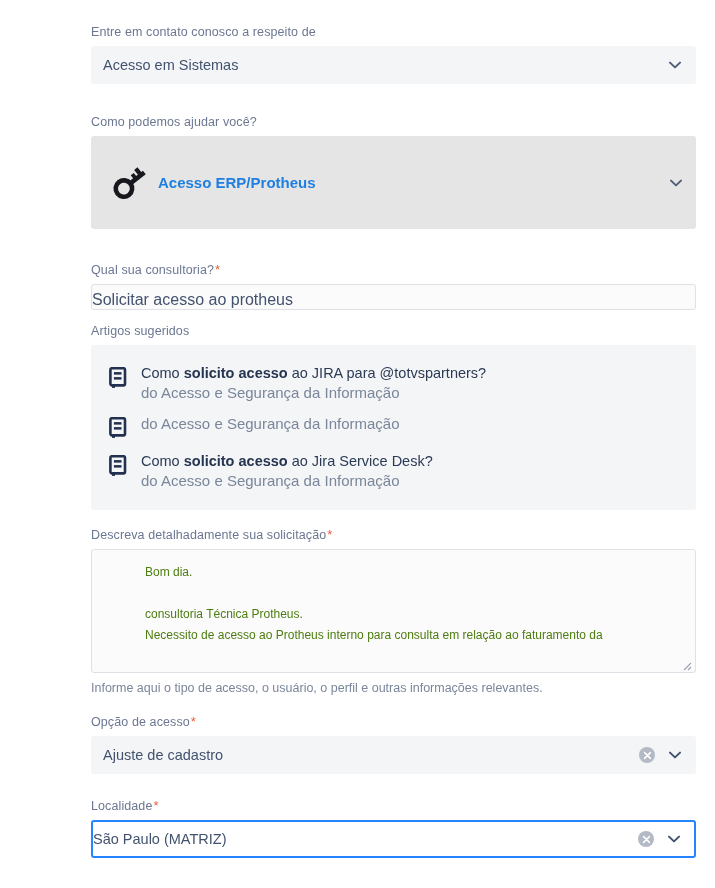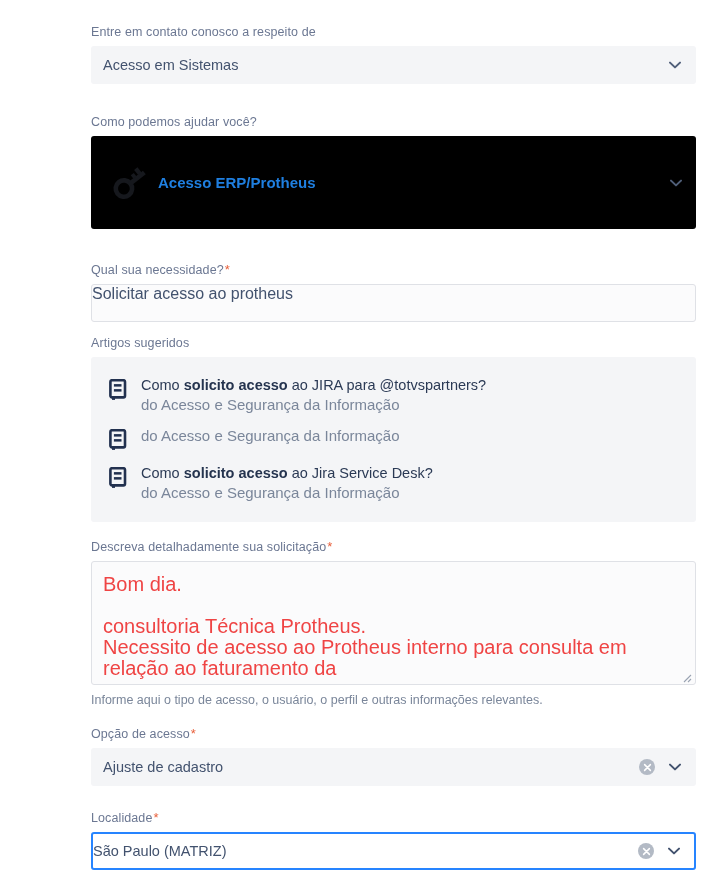--- a/index.html
+++ b/index.html
@@ -82,21 +82,21 @@
     margin-right: 9px;
     flex: none;
   }
   .clear-btn svg { display: block; }
 
   
   .category-card {
     box-sizing: border-box;
     width: 605px;
     height: 93px;
-    background: #000000;
+    background: #e5e5e5;
     border-radius: 3px;
     display: flex;
     align-items: center;
     position: relative;
   }
   .key-icon {
     width: 46px;
     margin-left: 17px;
     flex: none;
     display: flex;
@@ -109,26 +109,26 @@
     color: #1f7fe0;
     margin-left: 4px;
     flex: 1;
     cursor: pointer;
   }
 
   
   .text-input {
     box-sizing: border-box;
     width: 605px;
-    height: 38px;
+    height: 26px;
     background: #fbfbfc;
     border: 1px solid #dfe1e6;
     border-radius: 3px;
     display: flex;
-    align-items: flex-start;
+    align-items: flex-end;
   }
   .text-input .value { color: #42526e; }
 
   
   .articles-panel {
     box-sizing: border-box;
     width: 605px;
     background: #f4f5f7;
     border-radius: 3px;
     padding: 13px 0 14px 0;
@@ -166,23 +166,24 @@
     box-sizing: border-box;
     width: 605px;
     height: 124px;
     background: #fbfbfc;
     border: 1px solid #dfe1e6;
     border-radius: 3px;
     position: relative;
     padding: 12px 12px 0 11px;
   }
   .ta-line {
-    font-size: 20px;
-    color: #ef4444;
+    font-size: 12px;
+    color: #4d7c0f;
     line-height: 21px;
+    margin-left: 42px;
   }
   .ta-blank { height: 21px; }
   .resize-grip {
     position: absolute;
     right: 3px;
     bottom: 3px;
     width: 12px;
     height: 12px;
   }
   .helper-text {
@@ -235,21 +236,21 @@
     <span class="category-link">Acesso ERP/Protheus</span>
     <span class="chevron">
       <svg width="12" height="8" viewBox="0 0 12 8">
           <path d="M1 1.6 L6 6.4 L11 1.6" stroke="#505f79" stroke-width="2" fill="none" stroke-linecap="round" stroke-linejoin="round"></path>
         </svg>
     </span>
   </div>
 
   <div style="height:33px"></div>
   <div class="field-label">
-    <span>Qual sua necessidade?</span><span class="req-star">*</span>
+    <span>Qual sua consultoria?</span><span class="req-star">*</span>
   </div>
   <div class="text-input">
     <span class="value">Solicitar acesso ao protheus</span>
   </div>
 
   <div style="height:14px"></div>
   <div class="field-label">
     <span>Artigos sugeridos</span>
   </div>
   <div class="articles-panel">

